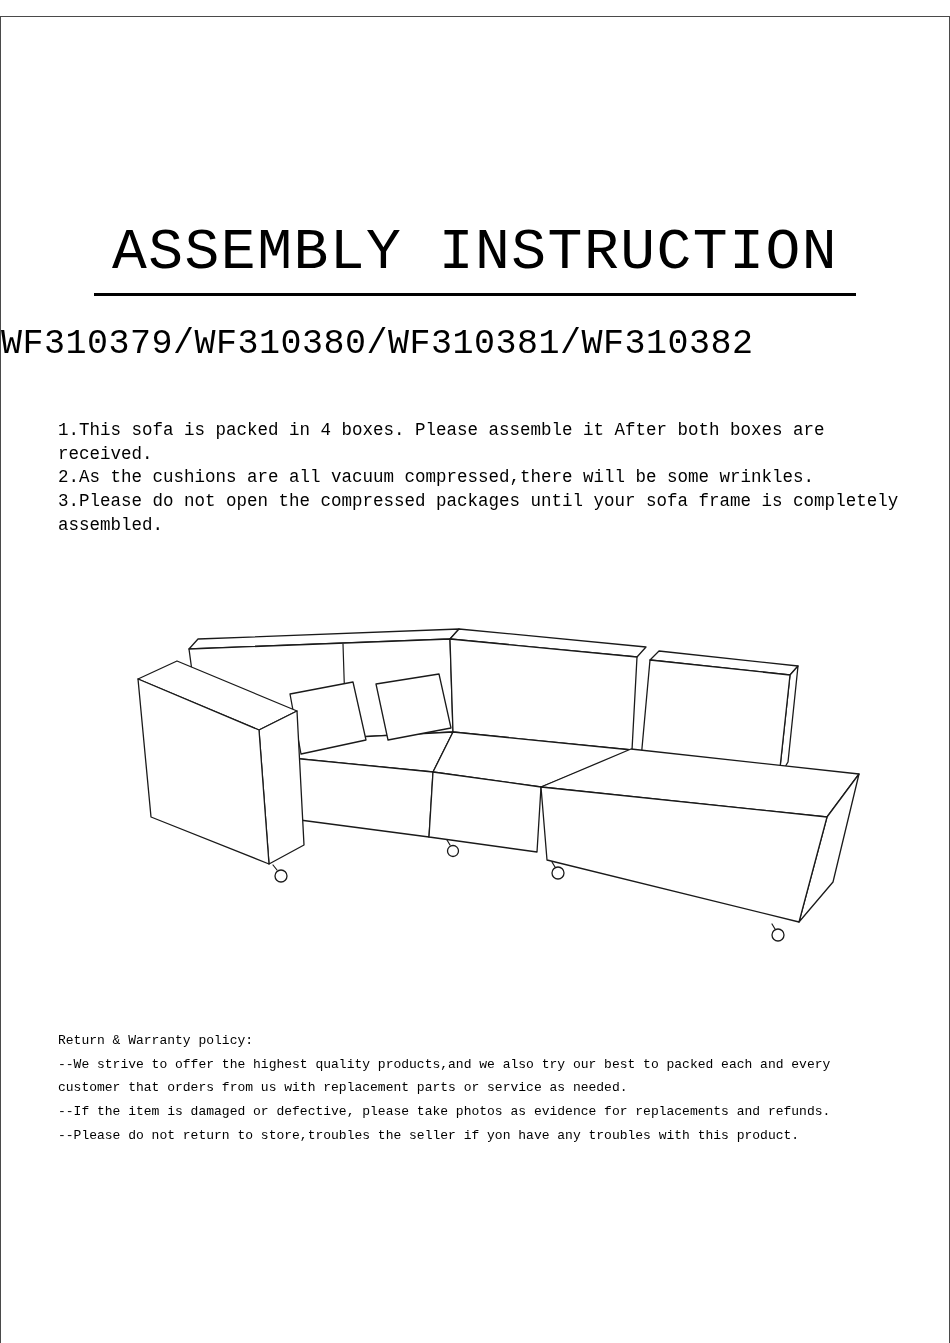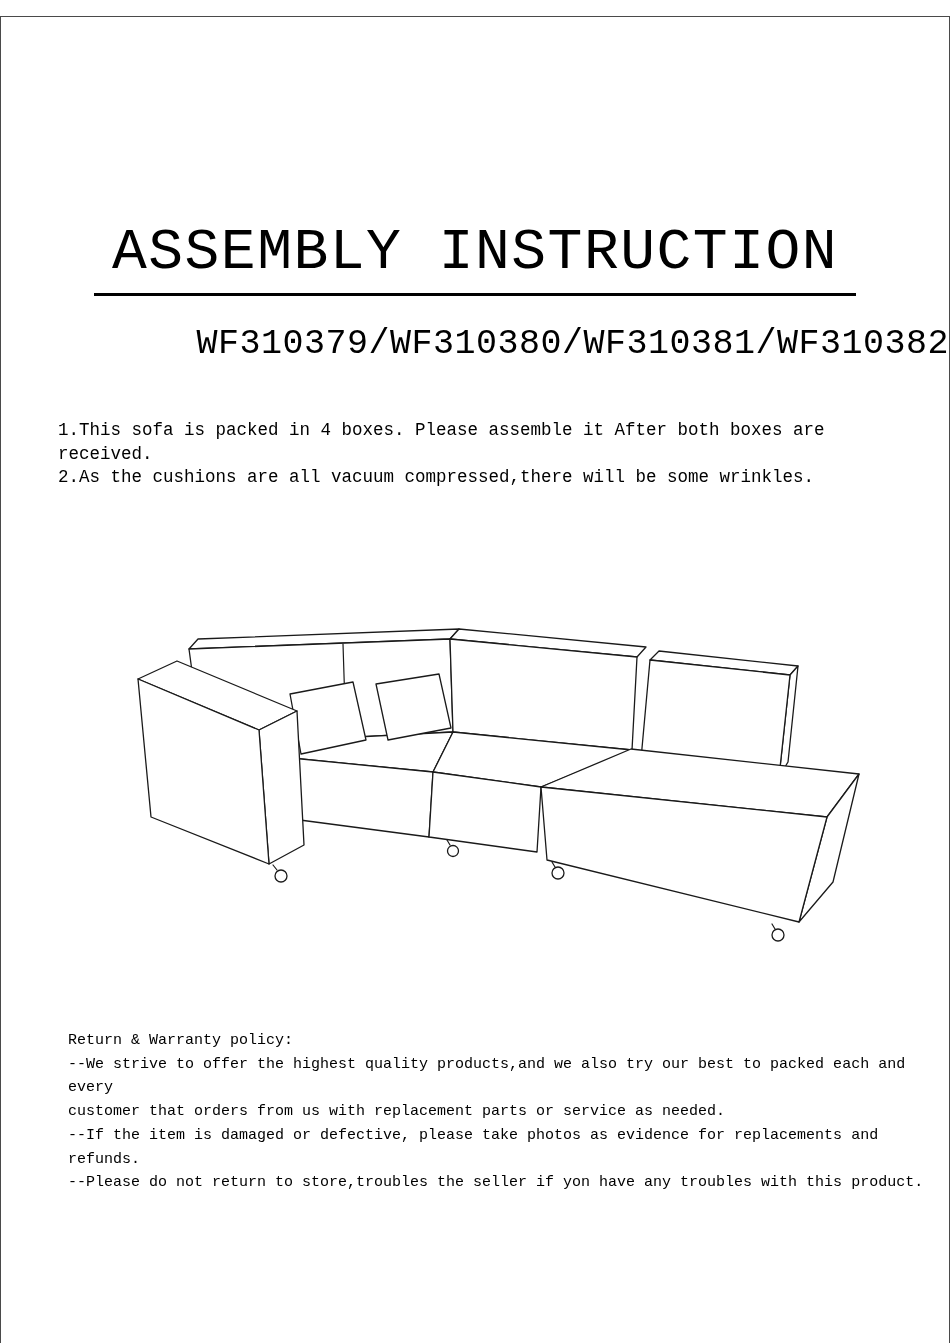--- a/index.html
+++ b/index.html
@@ -22,38 +22,38 @@
     display:inline-block;
     font-size:58px;
     letter-spacing:1.5px;
     line-height:1.15;
     padding:0 18px 6px 18px;
     border-bottom:3px solid #000;
     white-space:nowrap;
   }
   .models{
     position:absolute;top:307px;left:0;right:0;
-    text-align:right;
+    text-align:left;
     font-size:35px;
     letter-spacing:0.5px;
     white-space:nowrap;
   }
   .reminder-heading{
     position:absolute;top:380px;left:0;right:0;
     text-align:center;
     font-size:17.5px;
   }
   .reminder-lines{
     position:absolute;top:402px;left:57px;right:30px;
     font-size:17.5px;
     line-height:23.7px;
   }
   .warranty{
-    position:absolute;top:1012px;left:67px;right:25px;
-    font-size:15px;
+    position:absolute;top:1012px;left:57px;right:25px;
+    font-size:13px;
     line-height:23.7px;
   }
   .figure{
     position:absolute;top:585px;left:0;
     width:950px;height:390px;
   }
   .figure svg{display:block;width:950px;height:390px;}
   .line-art{
     fill:#ffffff;
     stroke:#1a1a1a;
@@ -76,20 +76,21 @@
   <div class="title-wrap">
     <span class="title-text">ASSEMBLY INSTRUCTION</span>
   </div>
 
   <div class="models">WF310379/WF310380/WF310381/WF310382</div>
 
 
   <div class="reminder-lines">
     <div>1.This sofa is packed in 4 boxes. Please assemble it After both boxes are received.</div>
     <div>2.As the cushions are all vacuum compressed,there will be some wrinkles.</div>
+    <div>3.Please do not open the compressed packages until your sofa frame is completely assembled.</div>
   </div>
 
   <div class="figure">
     <svg viewBox="0 0 950 390" xmlns="http://www.w3.org/2000/svg">
 
       <g>
         <polygon class="line-art" points="188,47 197,37 458,27 449,37"></polygon>
         <polygon class="line-art" points="188,47 449,37 452,130 201,143"></polygon>
         <line class="line-only" x1="342" y1="42" x2="345" y2="136"></line>
       </g>

